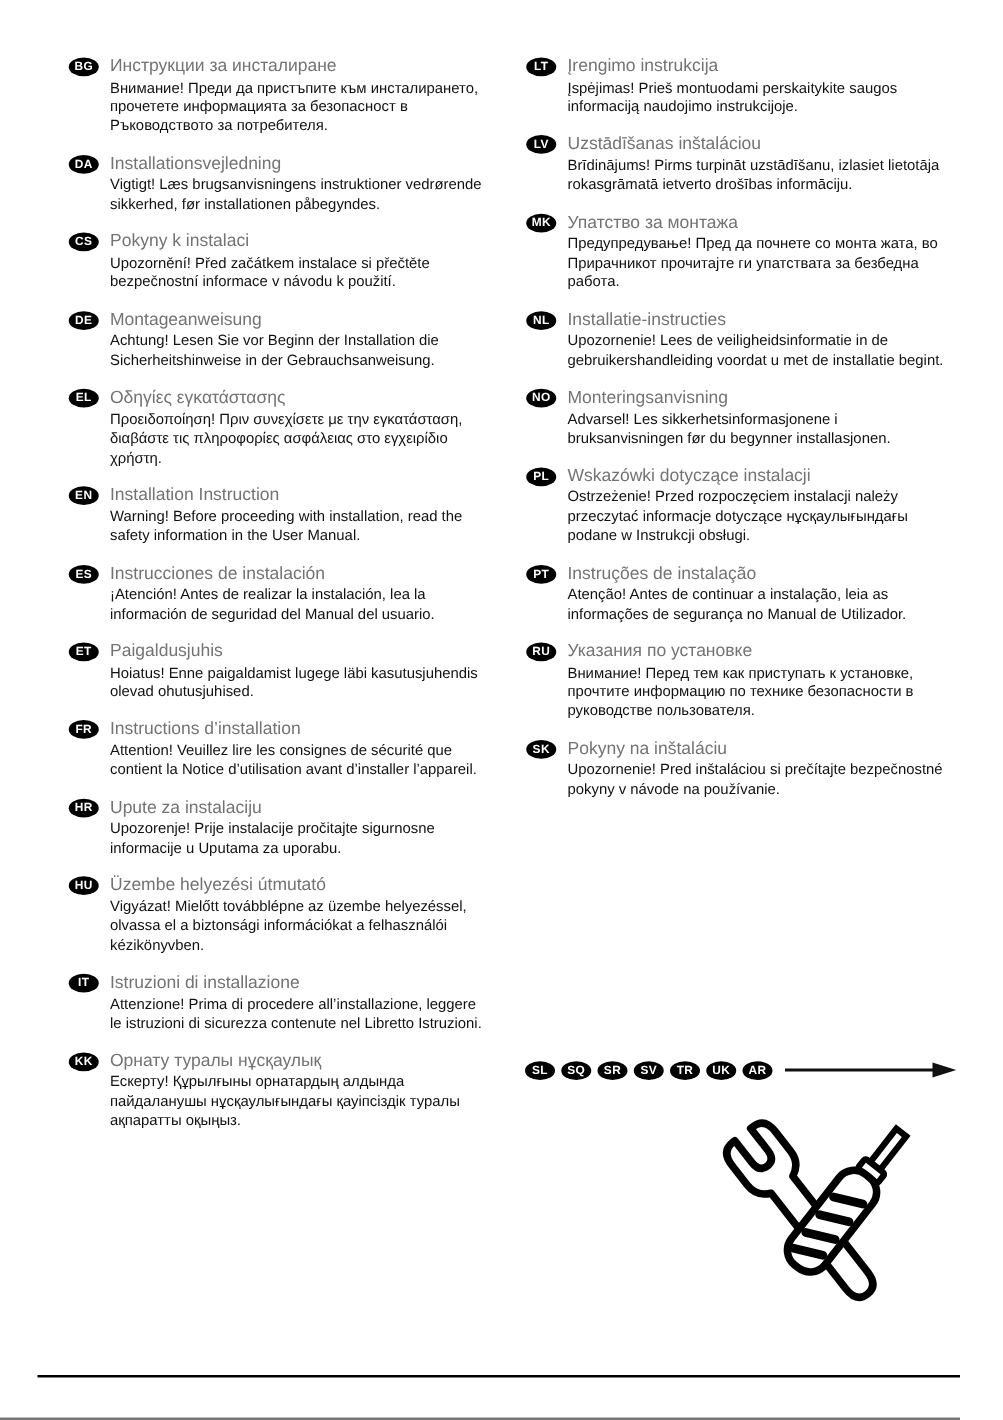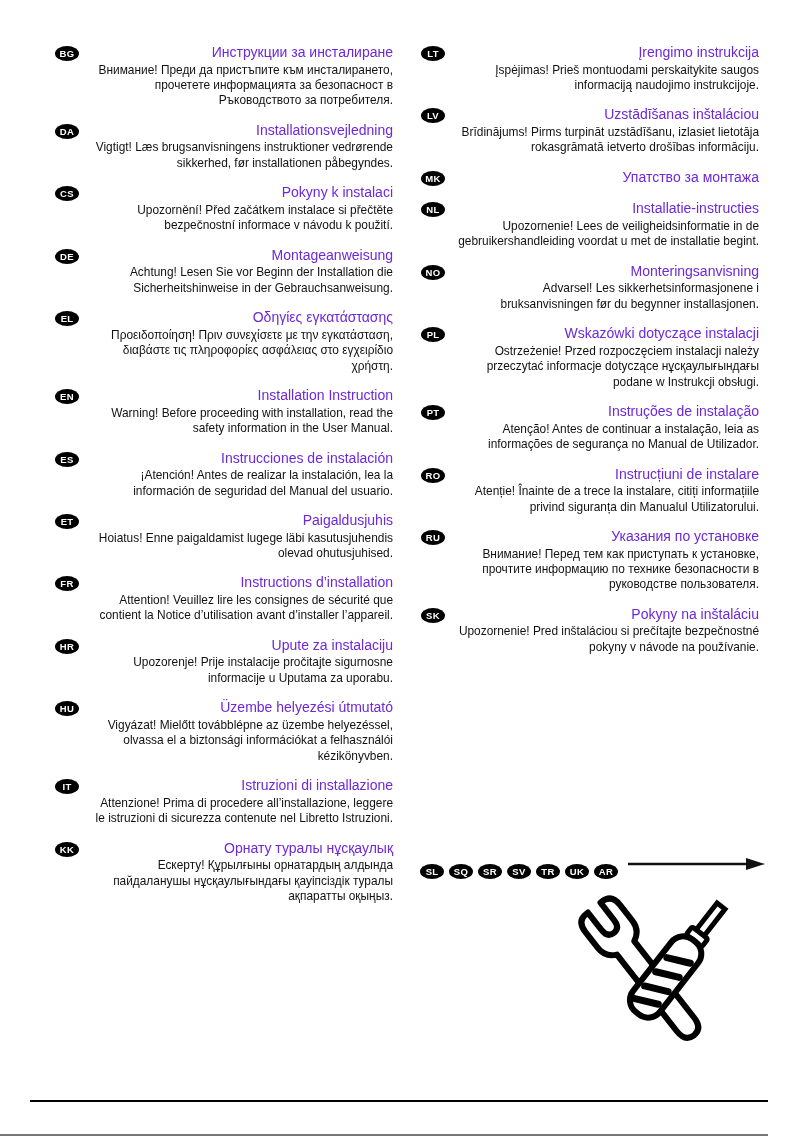--- a/index.html
+++ b/index.html
@@ -2,37 +2,37 @@
 <html><head>
 <meta charset="utf-8">
 <style>
   * { margin:0; padding:0; box-sizing:border-box; }
   html, body { background:#ffffff; }
   body {
     width:802px; height:1136px;
     font-family:"Liberation Sans","DejaVu Sans",sans-serif;
     color:#111;
   }
-  .page { position:relative; width:768px; height:1136px; background:#fff; overflow:hidden;text-align:right; }
+  .page { position:relative; width:768px; height:1136px; background:#fff; overflow:hidden; }
   .columns { position:absolute; left:55px; top:44px; display:flex; gap:28px; }
   .col { width:338px; }
   .entry { display:flex; align-items:flex-start; gap:9px; margin-bottom:13px; }
   .badge {
     flex:0 0 auto; min-width:24px; height:15px; padding:0 3px; margin-top:2px;
     background:#000; color:#fff; border-radius:50%;
     font-size:9.5px; font-weight:bold; letter-spacing:.3px;
     display:inline-flex; align-items:center; justify-content:center;
   }
   .entry-text { flex:1 1 auto; min-width:0; }
-  .entry-title { font-size:14px; line-height:1.25; color:#6d28d9; margin-bottom:1px; }
+  .entry-title { font-size:14px; line-height:1.25; color:#737373; margin-bottom:1px; }
   .entry-body { font-size:11.9px; line-height:1.3; color:#111; }
   .warn { font-weight:normal; }
   .badge-row { position:absolute; left:420px; top:848px; display:flex; align-items:center; }
   .badges { display:flex; gap:5px; }
-  .badges .badge { margin-top:16px; }
+  .badges .badge { margin-top:0; }
   .arrow { margin-left:10px; display:block; }
   .tool-icon { position:absolute; left:552px; top:880px; overflow:visible; }
   .rule { position:absolute; left:30px; width:742px; top:1100px; height:2px; background:#000; }
   .page-edge { position:absolute; left:0; width:802px; bottom:0; height:2px; background:#777; }
 </style>
 </head>
 <body>
 
 <div class="page">
 
@@ -142,20 +142,21 @@
           <span class="badge">LV</span>
           <div class="entry-text">
             <div class="entry-title">Uzstādīšanas inštaláciou</div>
             <div class="entry-body"><span class="warn">Brīdinājums!</span> <span>Pirms turpināt uzstādīšanu, izlasiet lietotāja rokasgrāmatā ietverto drošības informāciju.</span></div>
           </div>
         </div>
         <div class="entry">
           <span class="badge">MK</span>
           <div class="entry-text">
             <div class="entry-title">Упатство за монтажа</div>
+            <div class="entry-body"><span class="warn">Предупредување!</span> <span>Пред да почнете со монта жата, во Прирачникот прочитајте ги упатствата за безбедна работа.</span></div>
           </div>
         </div>
         <div class="entry">
           <span class="badge">NL</span>
           <div class="entry-text">
             <div class="entry-title">Installatie-instructies</div>
             <div class="entry-body"><span class="warn">Upozornenie!</span> <span>Lees de veiligheidsinformatie in de gebruikershandleiding voordat u met de installatie begint.</span></div>
           </div>
         </div>
         <div class="entry">
@@ -170,27 +171,20 @@
           <div class="entry-text">
             <div class="entry-title">Wskazówki dotyczące instalacji</div>
             <div class="entry-body"><span class="warn">Ostrzeżenie!</span> <span>Przed rozpoczęciem instalacji należy przeczytać informacje dotyczące нұсқаулығындағы podane w Instrukcji obsługi.</span></div>
           </div>
         </div>
         <div class="entry">
           <span class="badge">PT</span>
           <div class="entry-text">
             <div class="entry-title">Instruções de instalação</div>
             <div class="entry-body"><span class="warn">Atenção!</span> <span>Antes de continuar a instalação, leia as informações de segurança no Manual de Utilizador.</span></div>
-          </div>
-        </div>
-        <div class="entry">
-          <span class="badge">RO</span>
-          <div class="entry-text">
-            <div class="entry-title">Instrucțiuni de instalare</div>
-            <div class="entry-body"><span class="warn">Atenție!</span> <span>Înainte de a trece la instalare, citiți informațiile privind siguranța din Manualul Utilizatorului.</span></div>
           </div>
         </div>
         <div class="entry">
           <span class="badge">RU</span>
           <div class="entry-text">
             <div class="entry-title">Указания по установке</div>
             <div class="entry-body"><span class="warn">Внимание!</span> <span>Перед тем как приступать к установке, прочтите информацию по технике безопасности в руководстве пользователя.</span></div>
           </div>
         </div>
         <div class="entry">

